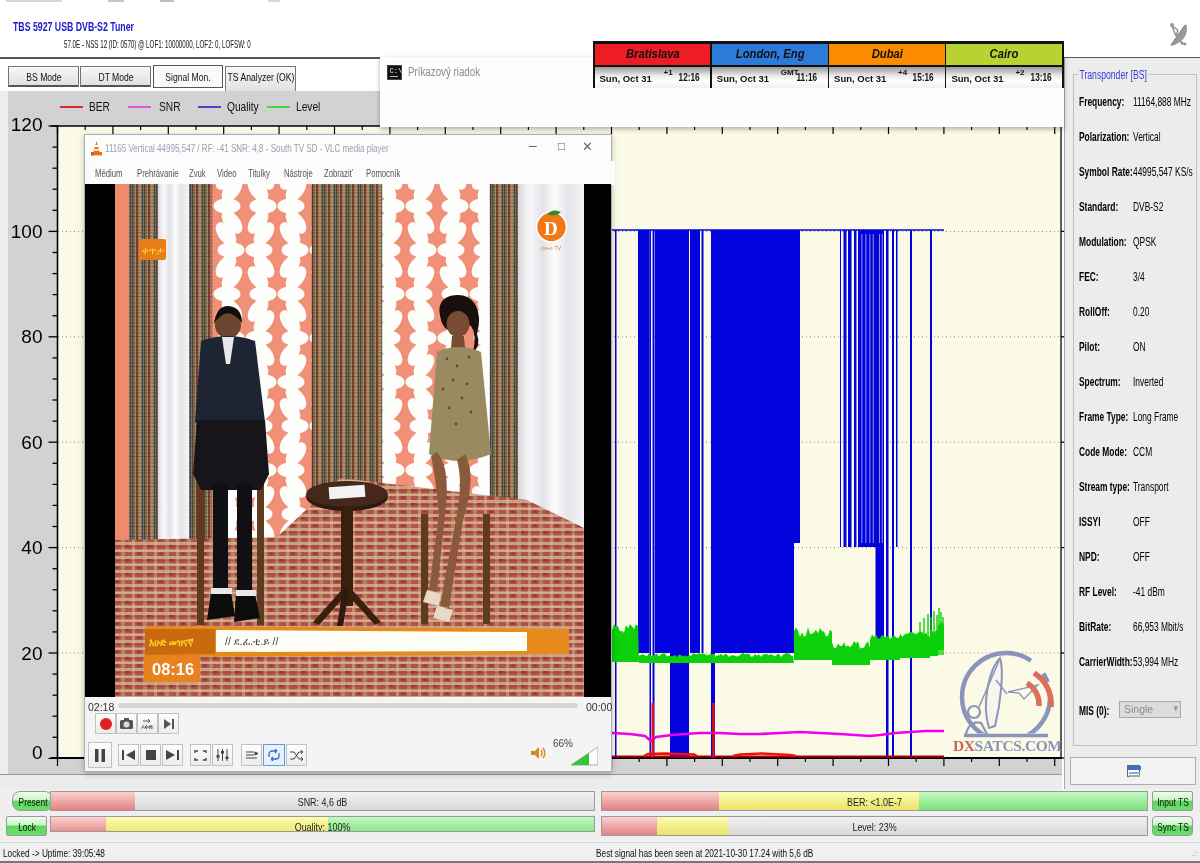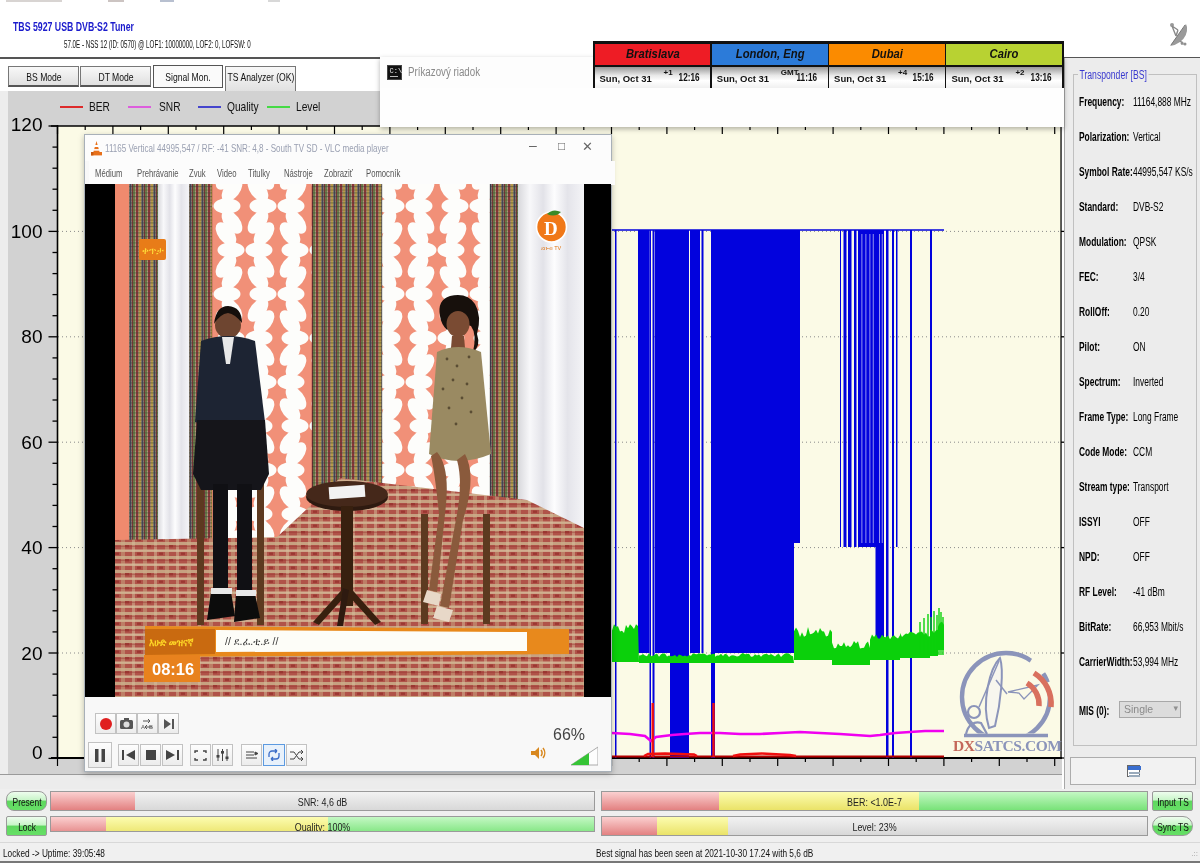--- a/index.html
+++ b/index.html
@@ -360,20 +360,25 @@
     <div style="position:absolute;left:4px;top:26px;width:100%;height:24px;background:#fcfcfc">
       <div style="position:absolute;left:6px;top:6px;font-size:11px;color:#555;white-space:nowrap;transform:scaleX(0.7);transform-origin:0 0;">Médium</div>
       <div style="position:absolute;left:47.5px;top:6px;font-size:11px;color:#555;white-space:nowrap;transform:scaleX(0.7);transform-origin:0 0;">Prehrávanie</div>
       <div style="position:absolute;left:100px;top:6px;font-size:11px;color:#555;white-space:nowrap;transform:scaleX(0.7);transform-origin:0 0;">Zvuk</div>
       <div style="position:absolute;left:128px;top:6px;font-size:11px;color:#555;white-space:nowrap;transform:scaleX(0.7);transform-origin:0 0;">Video</div>
       <div style="position:absolute;left:159px;top:6px;font-size:11px;color:#555;white-space:nowrap;transform:scaleX(0.7);transform-origin:0 0;">Titulky</div>
       <div style="position:absolute;left:195px;top:6px;font-size:11px;color:#555;white-space:nowrap;transform:scaleX(0.7);transform-origin:0 0;">Nástroje</div>
       <div style="position:absolute;left:235px;top:6px;font-size:11px;color:#555;white-space:nowrap;transform:scaleX(0.7);transform-origin:0 0;">Zobraziť</div>
       <div style="position:absolute;left:277px;top:6px;font-size:11px;color:#555;white-space:nowrap;transform:scaleX(0.7);transform-origin:0 0;">Pomocník</div>
     </div>
+    <div style="position:absolute;left:0;top:563px;width:100%;height:73px;background:#f4f4f4">
+<span style="position:absolute;left:3px;top:3px;font-size:10.5px;color:#333">02:18</span>
+<div style="position:absolute;left:33px;top:5px;width:460px;height:5px;background:#d6d6d6;border-radius:3px"></div>
+<span style="position:absolute;left:501px;top:3px;font-size:10.5px;color:#333">00:00</span>
+</div>
     <div style="position:absolute;left:0;top:563px;width:100%;height:73px">
       <div style="position:absolute;left:10px;top:15px;width:21px;height:21px;border:1px solid #c2c2c2;background:linear-gradient(#fdfdfd,#ececec);display:flex;align-items:center;justify-content:center">
         <div style="width:12px;height:12px;border-radius:50%;background:#e02020"></div>
       </div>
       <div style="position:absolute;left:31px;top:15px;width:21px;height:21px;border:1px solid #c2c2c2;background:linear-gradient(#fdfdfd,#ececec);display:flex;align-items:center;justify-content:center">
         <svg width="13" height="11">
           <rect x="0" y="2" width="13" height="9" rx="1.5" fill="#555"></rect>
           <circle cx="6.5" cy="6.5" r="3" fill="#ddd"></circle>
           <rect x="4" y="0" width="5" height="3" fill="#555"></rect>
         </svg>
@@ -438,21 +443,21 @@
       </div>
       <div style="position:absolute;left:201px;top:46px;width:21px;height:22px;border:1px solid #c2c2c2;background:linear-gradient(#fdfdfd,#ececec);display:flex;align-items:center;justify-content:center">
         <svg width="13" height="11">
           <path d="M0,2 H4 L9,9 H13 M13,9 l-2,-2 M13,9 l-2,2 M0,9 H4 L9,2 H13 M13,2 l-2,-2 M13,2 l-2,2" stroke="#444" fill="none"></path>
         </svg>
       </div>
       <svg style="position:absolute;left:446px;top:48px" width="16" height="14" viewBox="0 0 16 14">
 <path d="M0,5 H4 L8,1 V13 L4,9 H0 Z" fill="#d8881f"></path>
 <path d="M10,4 A5 5 0 0 1 10,10 M12,2 A8 8 0 0 1 12,12" stroke="#d8881f" fill="none" stroke-width="1.5"></path>
       </svg>
-      <span style="position:absolute;left:468px;top:28px;font-size:16px;color:#444">66%</span>
+      <span style="position:absolute;left:468px;top:40px;font-size:10px;color:#444">66%</span>
       <svg style="position:absolute;left:486px;top:48px" width="27" height="20" viewBox="0 0 27 20">
 <path d="M0,19 L27,19 L27,1 Z" fill="#fdfdfd" stroke="#aaa" stroke-width="1"></path>
 <path d="M0,19 L18,19 L18,7 Z" fill="#35c435"></path>
       </svg>
     </div>
   </div>
 <svg style="position:absolute;left:85px;top:184px" width="526" height="513" viewBox="0 0 526 513">
     <rect width="526" height="513" fill="#000"></rect>
     <defs>
 <pattern id="fab" width="12" height="10" patternUnits="userSpaceOnUse">
@@ -564,21 +569,21 @@
     <path d="M462,30 Q468,24 476,28 Q470,34 462,30 Z" fill="#3a8a28"></path>
     <text x="456" y="66" font-size="5.5" fill="#e07818" font-family="Liberation Sans,sans-serif">ደቡብ TV</text>
     <path d="M60,442 L484,445 L484,470 L60,473 Z" fill="#e8891c"></path>
     <path d="M60,445 L130,445 L130,470 L60,471 Z" fill="#c96a10"></path>
     <text x="64" y="462" font-size="11" font-weight="bold" fill="#ffd927" font-family="Liberation Sans,sans-serif" transform="translate(64 0) scale(0.8 1) translate(-64 0)">እሁድ መዝናኛ</text>
     <path d="M131,446 L442,448 L442,467 L131,468 Z" fill="#fdfdf8"></path>
     <text x="140" y="461" font-size="10.5" fill="#3a3a3a" font-family="Liberation Sans,sans-serif">// ደ.ፈ.ቲ.ይ //</text>
     <rect x="59" y="471" width="56" height="27" fill="#e8821e"></rect>
     <text x="67" y="491" font-size="16.5" font-weight="bold" fill="#fff" font-family="Liberation Sans,sans-serif">08:16</text>
   </svg>
-<div style="position:absolute;left:6px;top:791px;width:41px;height:20px;background:linear-gradient(#eefdee,#c8f5c8 45%,#5fd75f 50%,#66e066);border:1px solid #9a9a9a;border-radius:8px;overflow:hidden">
+<div style="position:absolute;left:12px;top:791px;width:41px;height:20px;background:linear-gradient(#eefdee,#c8f5c8 45%,#5fd75f 50%,#66e066);border:1px solid #9a9a9a;border-radius:8px;overflow:hidden">
     <span style="position:absolute;left:50%;top:4px;transform:translateX(-50%) scaleX(0.8);font-size:10.5px;color:#111;white-space:nowrap">Present</span>
   </div>
 <div style="position:absolute;left:6px;top:816px;width:41px;height:20px;background:linear-gradient(#eefdee,#c8f5c8 45%,#5fd75f 50%,#66e066);border:1px solid #9a9a9a;border-radius:2px;overflow:hidden">
     <span style="position:absolute;left:50%;top:4px;transform:translateX(-50%) scaleX(0.8);font-size:10.5px;color:#111;white-space:nowrap">Lock</span>
   </div>
 <div style="position:absolute;left:50px;top:791px;width:545px;height:20px;border:1px solid #9a9a9a;background:linear-gradient(#f2f2f2,#d8d8d8);overflow:hidden">
     <div style="position:absolute;left:0px;top:0;width:84px;height:20px;background:linear-gradient(#fbd0d0,#e07878)"></div>
     <div style="position:absolute;left:0;top:3.5px;width:100%;text-align:center;font-size:10.5px;color:#222;transform:scaleX(0.85)">SNR: 4,6 dB</div>
   </div>
 <div style="position:absolute;left:50px;top:816px;width:545px;height:16px;border:1px solid #9a9a9a;background:linear-gradient(#f2f2f2,#d8d8d8);overflow:hidden">
@@ -594,20 +599,20 @@
     <div style="position:absolute;left:0;top:3.5px;width:100%;text-align:center;font-size:10.5px;color:#222;transform:scaleX(0.85)">BER: &lt;1.0E-7</div>
   </div>
 <div style="position:absolute;left:601px;top:816px;width:547px;height:20px;border:1px solid #9a9a9a;background:linear-gradient(#f2f2f2,#d8d8d8);overflow:hidden">
     <div style="position:absolute;left:0px;top:0;width:55px;height:20px;background:linear-gradient(#fbd0d0,#e07878)"></div>
     <div style="position:absolute;left:55px;top:0;width:71px;height:20px;background:linear-gradient(#fcfcb0,#e8e060)"></div>
     <div style="position:absolute;left:0;top:3.5px;width:100%;text-align:center;font-size:10.5px;color:#222;transform:scaleX(0.85)">Level: 23%</div>
   </div>
 <div style="position:absolute;left:1152px;top:791px;width:41px;height:20px;background:linear-gradient(#eefdee,#c8f5c8 45%,#5fd75f 50%,#66e066);border:1px solid #9a9a9a;border-radius:2px;overflow:hidden">
     <span style="position:absolute;left:50%;top:4px;transform:translateX(-50%) scaleX(0.8);font-size:10.5px;color:#111;white-space:nowrap">Input TS</span>
   </div>
-<div style="position:absolute;left:1152px;top:816px;width:41px;height:20px;background:linear-gradient(#eefdee,#c8f5c8 45%,#5fd75f 50%,#66e066);border:1px solid #9a9a9a;border-radius:10px;overflow:hidden">
+<div style="position:absolute;left:1152px;top:816px;width:41px;height:20px;background:linear-gradient(#eefdee,#c8f5c8 45%,#5fd75f 50%,#66e066);border:1px solid #9a9a9a;border-radius:4px;overflow:hidden">
     <span style="position:absolute;left:50%;top:4px;transform:translateX(-50%) scaleX(0.8);font-size:10.5px;color:#111;white-space:nowrap">Sync TS</span>
   </div>
 <div style="position:absolute;left:0;top:842px;width:1200px;height:21px;background:#f0f0f0;border-top:1px solid #d8d8d8">
 <div style="position:absolute;left:3px;top:4px;font-size:11.5px;color:#111;white-space:nowrap;transform:scaleX(0.72);transform-origin:0 0;">Locked -&gt; Uptime: 39:05:48</div>
 <div style="position:absolute;left:596px;top:4px;font-size:11.5px;color:#111;white-space:nowrap;transform:scaleX(0.72);transform-origin:0 0;">Best signal has been seen at 2021-10-30 17.24 with 5,6 dB</div>
 <span style="position:absolute;right:2px;top:6px;font-size:8px;color:#999">.::</span>
 </div>
 <div style="position:absolute;left:0;top:861px;width:1200px;height:2px;background:#787878"></div>
 </body></html>

